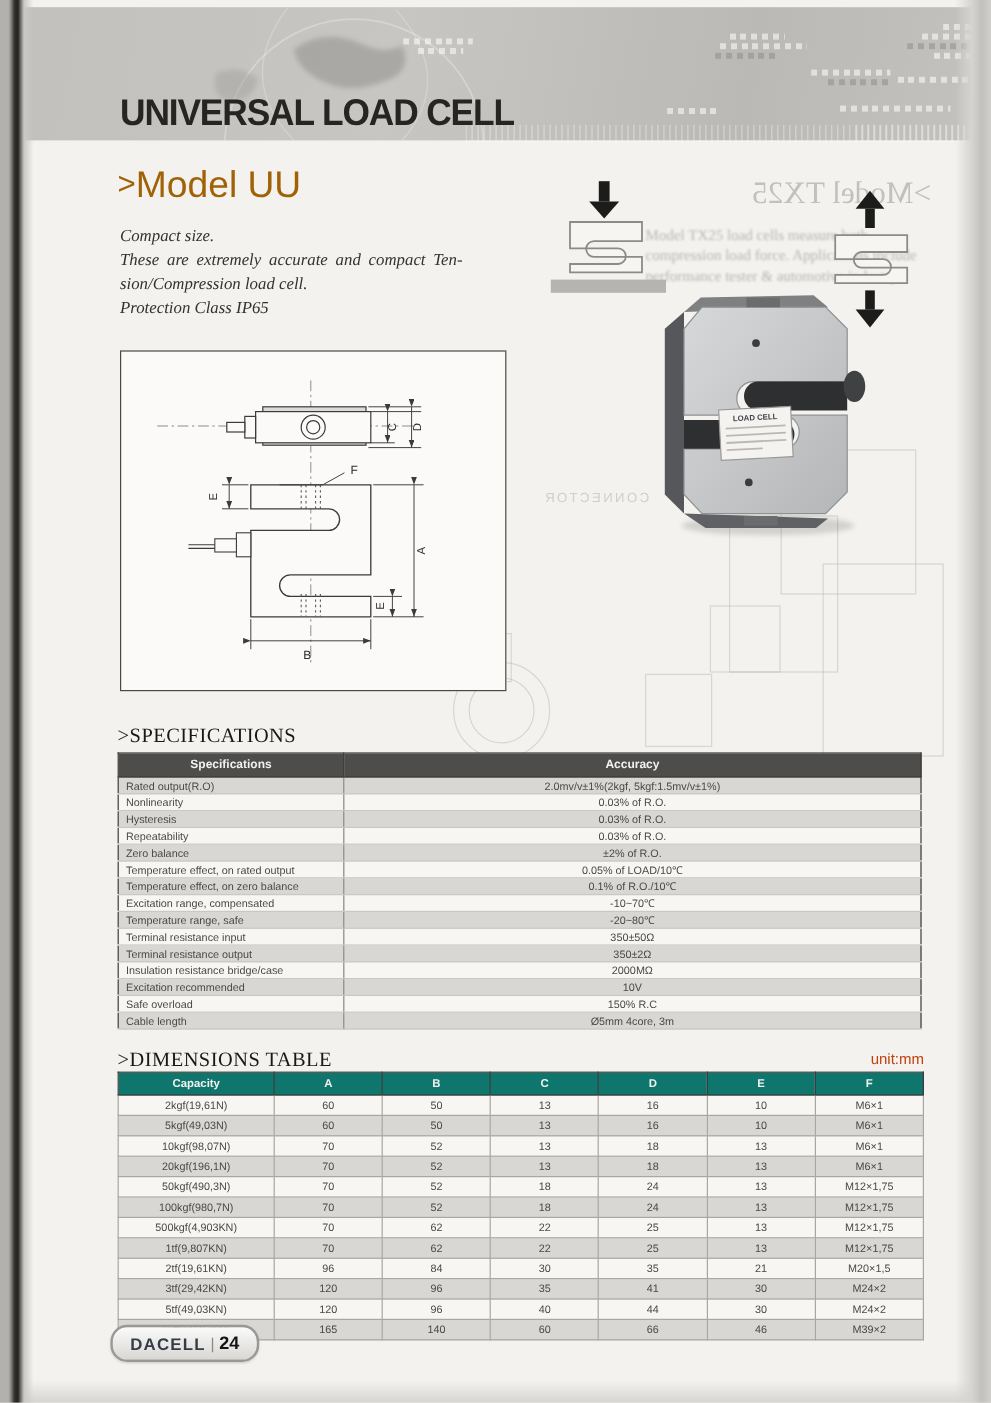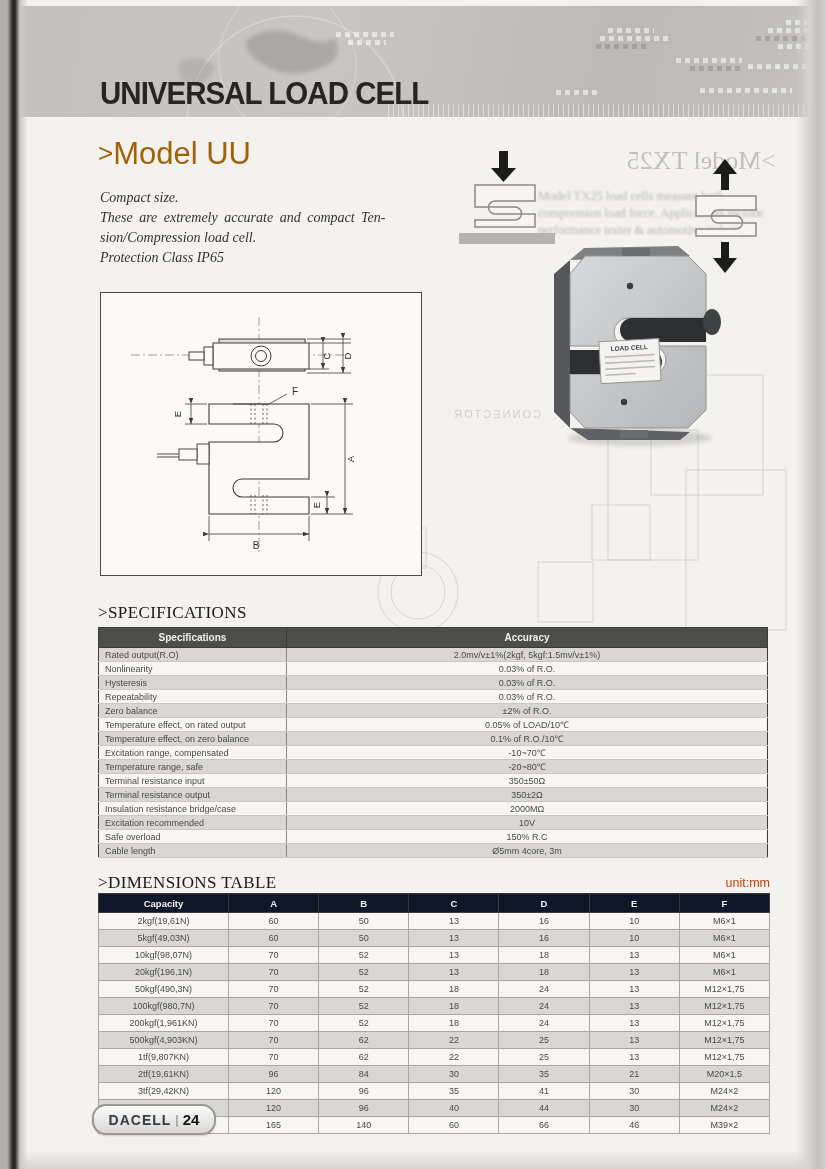--- a/index.html
+++ b/index.html
@@ -57,21 +57,21 @@
     height:17px;border:1px solid #3c3b39;}
   #spec-table td{height:13px;padding:0 6px;border-bottom:1px solid #c9c8c5;}
   #spec-table td.c1{text-align:left;border-right:1px solid #8a8886;}
   #spec-table td.c2{text-align:center;}
   #spec-table col.colA{width:188px;}
   #spec-table tr:nth-child(odd) td{background:#d8d7d4;}
   #spec-table tr:nth-child(even) td{background:#f7f6f3;}
 
   #dims-table{left:98px;top:893px;width:672px;border:1px solid #3c3b39;
     font-size:9px;color:#4a4946;}
-  #dims-table th{background:#0f172a;color:#f1f1ef;font-size:9.5px;font-weight:bold;
+  #dims-table th{background:#0f766e;color:#f1f1ef;font-size:9.5px;font-weight:bold;
     height:16px;border:1px solid #3c3b39;}
   #dims-table td{height:14px;text-align:center;border:1px solid #a9a7a4;background:#f7f6f3;}
   #dims-table tr:nth-child(even) td{background:#d8d7d4;}
   #dims-table col.cap{width:130px;}
 
   
   #drawing-box{left:100px;top:292px;width:320px;height:282px;background:#fbfaf8;
     border:1px solid #4a4947;}
 
   
@@ -421,29 +421,20 @@
       <tr>
         <td>100kgf(980,7N)</td>
         <td>70</td>
         <td>52</td>
         <td>18</td>
         <td>24</td>
         <td>13</td>
         <td>M12×1,75</td>
       </tr>
       <tr>
-        <td>200kgf(1,961KN)</td>
-        <td>70</td>
-        <td>52</td>
-        <td>18</td>
-        <td>24</td>
-        <td>13</td>
-        <td>M12×1,75</td>
-      </tr>
-      <tr>
         <td>500kgf(4,903KN)</td>
         <td>70</td>
         <td>62</td>
         <td>22</td>
         <td>25</td>
         <td>13</td>
         <td>M12×1,75</td>
       </tr>
       <tr>
         <td>1tf(9,807KN)</td>

